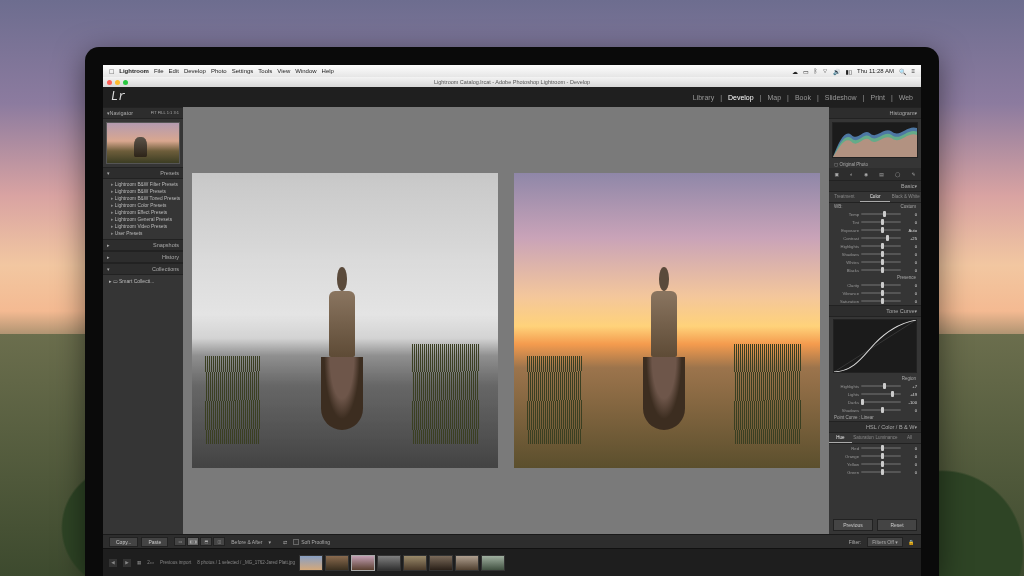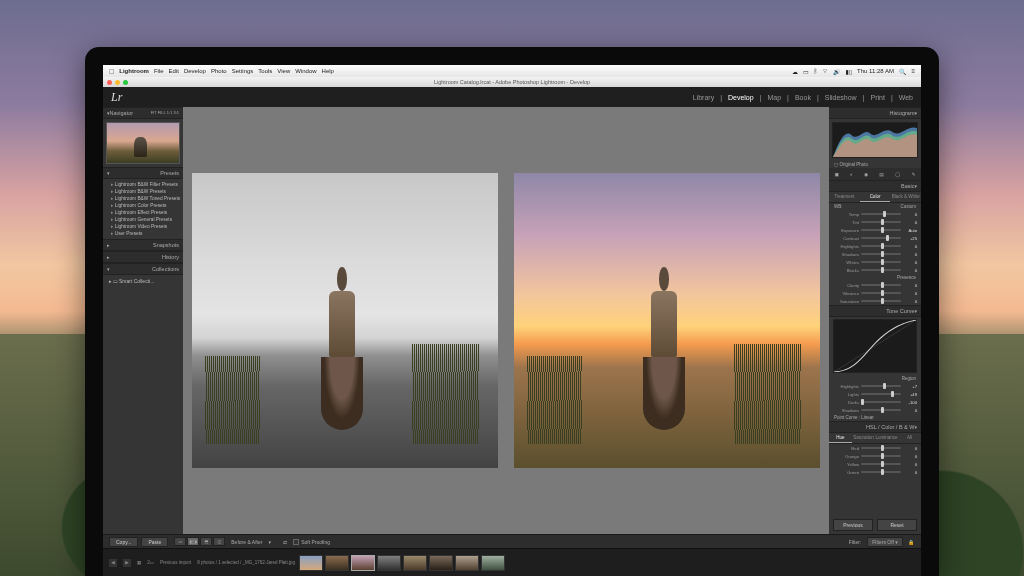--- a/index.html
+++ b/index.html
@@ -20,21 +20,21 @@
   .mac-menu span{cursor:default}
   .apple{font-size:7px}
   
   .app-title{height:10px;background:linear-gradient(#f3f3f3,#d7d7d7);display:flex;align-items:center;justify-content:center;font-size:5.5px;color:#555;position:relative}
   .traffic{position:absolute;left:4px;display:flex;gap:3px}
   .traffic b{width:5px;height:5px;border-radius:50%;display:block}
   .tl-r{background:#ff5f57}.tl-y{background:#febc2e}.tl-g{background:#28c840}
   
   .lr{position:absolute;top:22px;left:0;right:0;bottom:0;background:#2a2a2a;display:flex;flex-direction:column}
   .lr-top{height:20px;background:#1f1f1f;display:flex;align-items:center;color:#bbb;font-size:7px;padding:0 8px}
-  .lr-top .logo{font-family:Liberation Serif, serif;font-style:italic;font-size:12px;color:#ddd}
+  .lr-top .logo{font-family:Liberation Mono, monospace;font-style:italic;font-size:12px;color:#ddd}
   .lr-top .modules{margin-left:auto;display:flex;gap:6px}
   .lr-top .modules span{color:#999;cursor:pointer}
   .lr-top .modules span.active{color:#fff}
   .lr-top .sep{color:#555}
   .lr-body{flex:1;display:flex;min-height:0}
   
   .lp{width:80px;background:#353535;display:flex;flex-direction:column;font-size:5px;color:#aaa}
   .panel-h{background:#2d2d2d;padding:2px 4px;display:flex;justify-content:space-between;border-top:1px solid #222;border-bottom:1px solid #222;font-size:5.5px;cursor:pointer}
   .panel-h .tri{font-size:5px}
   .nav-thumb{margin:3px;height:42px;border:1px solid #555;background:linear-gradient(180deg,#b49bb0 0%,#d9a78f 45%,#6e5e3b 70%,#3c3d23 100%);position:relative}

